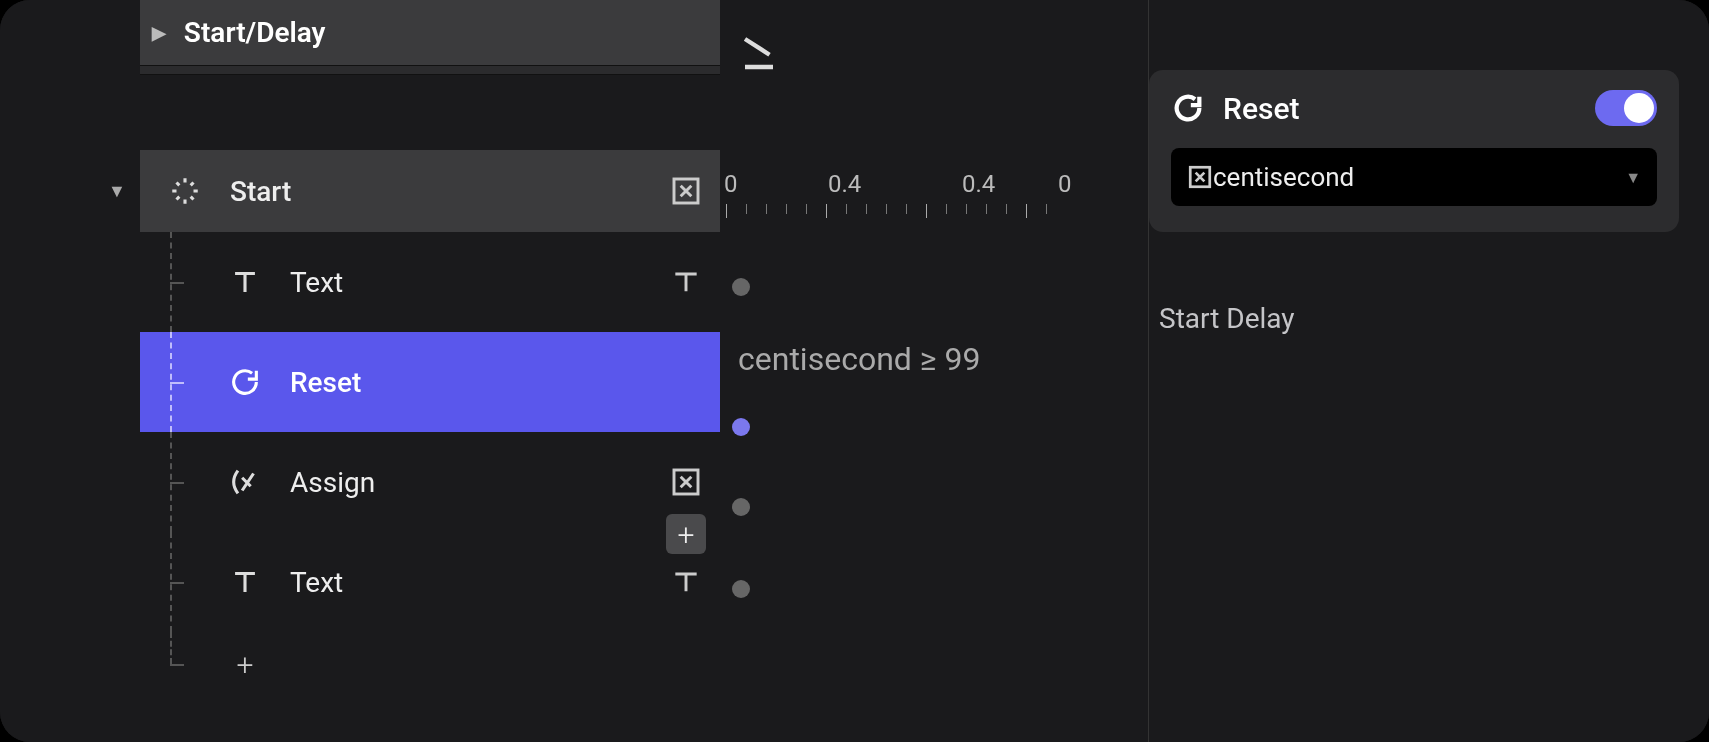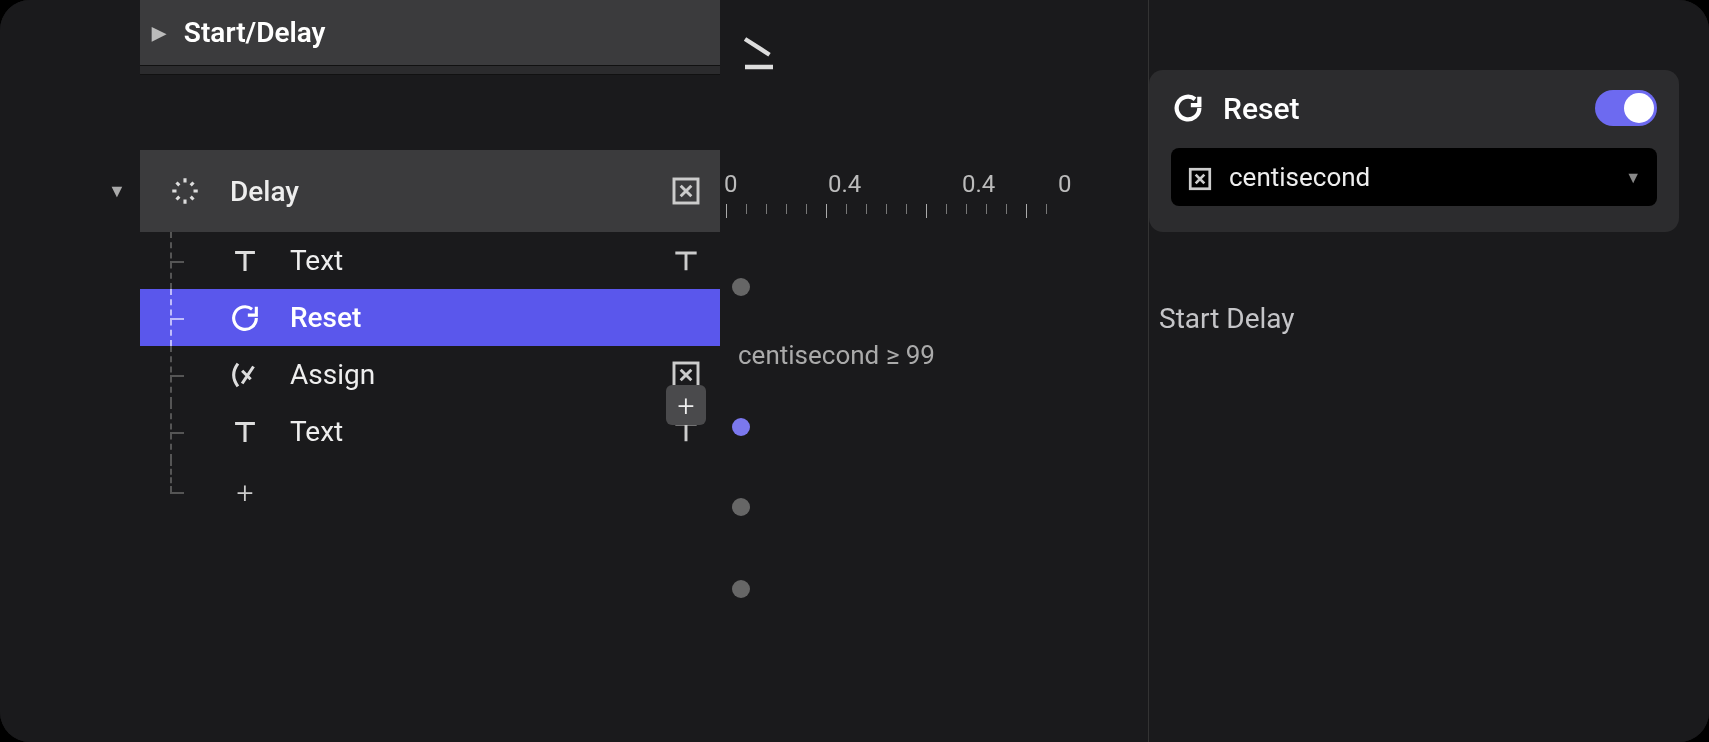--- a/index.html
+++ b/index.html
@@ -20,21 +20,21 @@
   
   .header-row {
     height:65px; background:#3b3b3d; display:flex; align-items:center;
     padding-left:12px; color:#fff; font-size:28px; font-weight:600;
   }
   .header-row .tri { color:#bbb; margin-right:18px; font-size:18px;}
   .divider-line { height:10px; background:#2b2b2d; border-top:1px solid #111; border-bottom:1px solid #111;}
   
   .tree { margin-top:75px; }
   .tree-row {
-    height:57px; display:flex; align-items:center; position:relative;
+    height:100px; display:flex; align-items:center; position:relative;
     color:#eee; font-size:28px; 
   }
   .tree-row.header2 { background:#3b3b3d; font-weight:500; height:82px;}
   .tree-row.condition { background:#2f2f31; font-size:26px; height:72px;}
   .tree-row.selected { background:#5a57ec; color:#fff; font-weight:500;}
   .tree-row.add { height:64px;}
   
   .outer-tri { position:absolute; left:-32px; color:#aaa; font-size:18px;}
   .tree-icon-box {
     width:90px; display:flex; justify-content:center; align-items:center;
@@ -60,37 +60,37 @@
   
   .down-arrow { position:absolute; top:32px; left:18px;}
   .down-arrow svg{ width:42px; height:42px; stroke:#ddd; fill:none; stroke-width:2.5;}
   .ruler { position:absolute; top:170px; left:0; right:0; height:44px;}
   .tick-label { position:absolute; top:0; color:#bbb; font-size:24px;}
   .ticks { position:absolute; top:34px; left:6px; right:0; height:14px; display:flex;}
   .tick { width:1px; height:10px; background:#777; margin-right:19px;}
   .tick.major{ height:14px; background:#aaa;}
   .keydot{ position:absolute; width:18px; height:18px; border-radius:50%; background:#666; left:12px;}
   .keydot.purple{ background:#7b78ee;}
-  .cond-label{ position:absolute; left:18px; color:#aaa; font-size:26px;}
+  .cond-label{ position:absolute; left:18px; color:#aaa; font-size:32px;}
   
   
   .panel{
     margin-top:70px; background:#2c2c2e; border-radius:14px; padding:20px 22px 26px 22px;
   }
   .panel-head{ display:flex; align-items:center; justify-content:space-between;}
   .panel-title{ display:flex; align-items:center; gap:18px; color:#fff; font-size:30px; font-weight:500;}
   .panel-title svg{ width:34px;height:34px; stroke:#fff; fill:none; stroke-width:3;}
   .toggle{ width:62px; height:36px; background:#6d6af0; border-radius:20px; position:relative;}
   .knob{ position:absolute; right:3px; top:3px; width:30px;height:30px; background:#fff; border-radius:50%;}
   .dropdown{
     margin-top:22px; height:58px; background:#000; border-radius:8px;
     display:flex; align-items:center; padding:0 16px; color:#eee; font-size:26px;
     justify-content:space-between;
   }
-  .dropdown .dd-left{ display:flex; align-items:flex-end; gap:16px;}
+  .dropdown .dd-left{ display:flex; align-items:center; }
   .dropdown svg.x{ width:26px;height:26px; stroke:#ccc; fill:none; stroke-width:2.5;}
   .dd-caret{ color:#888; font-size:16px;}
   
   .field-row{ margin-top:70px; display:flex; align-items:center; justify-content:space-between; padding-left:10px;}
   .field-label{ color:#c5c5c8; font-size:28px;text-align:right;}
   .field-input{
     width:180px; height:54px; background:#000; border-radius:8px;
     color:#fff; font-size:26px; border:none; padding:0 16px;
   }
   
@@ -111,21 +111,21 @@
 
     <div class="tree">
 
       <div class="tree-row header2">
         <span class="outer-tri">▼</span>
         <div class="tree-icon-box">
           <svg class="tree-icon-svg" viewBox="0 0 24 24">
               <path d="M12 3v3M12 18v3M3 12h3M18 12h3M6 6l2 2M16 16l2 2M18 6l-2 2M8 16l-2 2"></path>
             </svg>
         </div>
-        <span>Delay</span>
+        <span>Start</span>
         <div class="right-icon">
           <svg viewBox="0 0 24 24">
               <rect x="3" y="3" width="18" height="18"></rect>
               <path d="M8 8l8 8M16 8l-8 8"></path>
             </svg>
         </div>
       </div>
 
       <div class="tree-row">
         <div class="guides">

